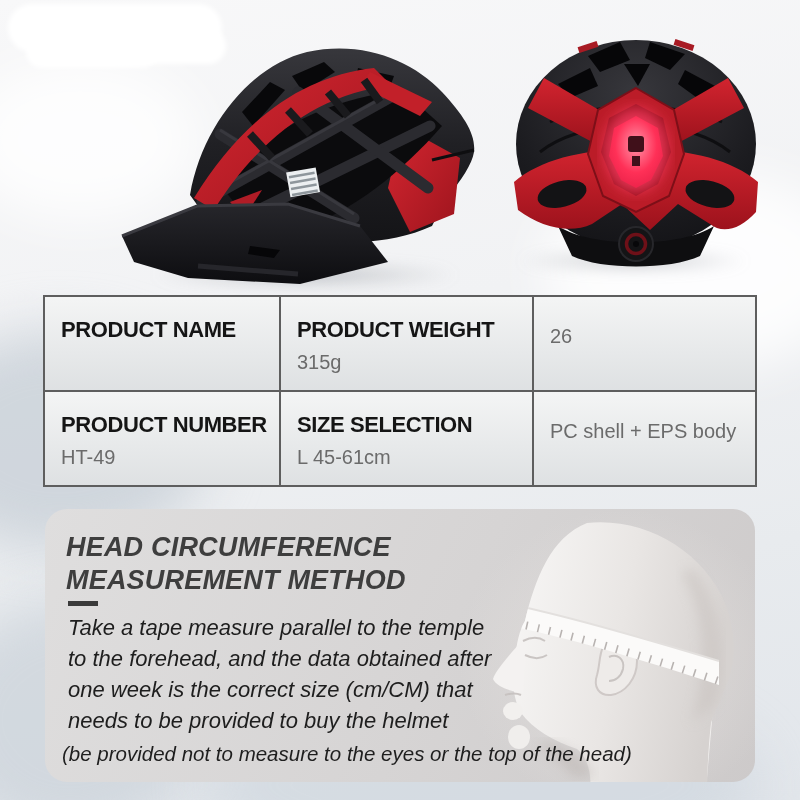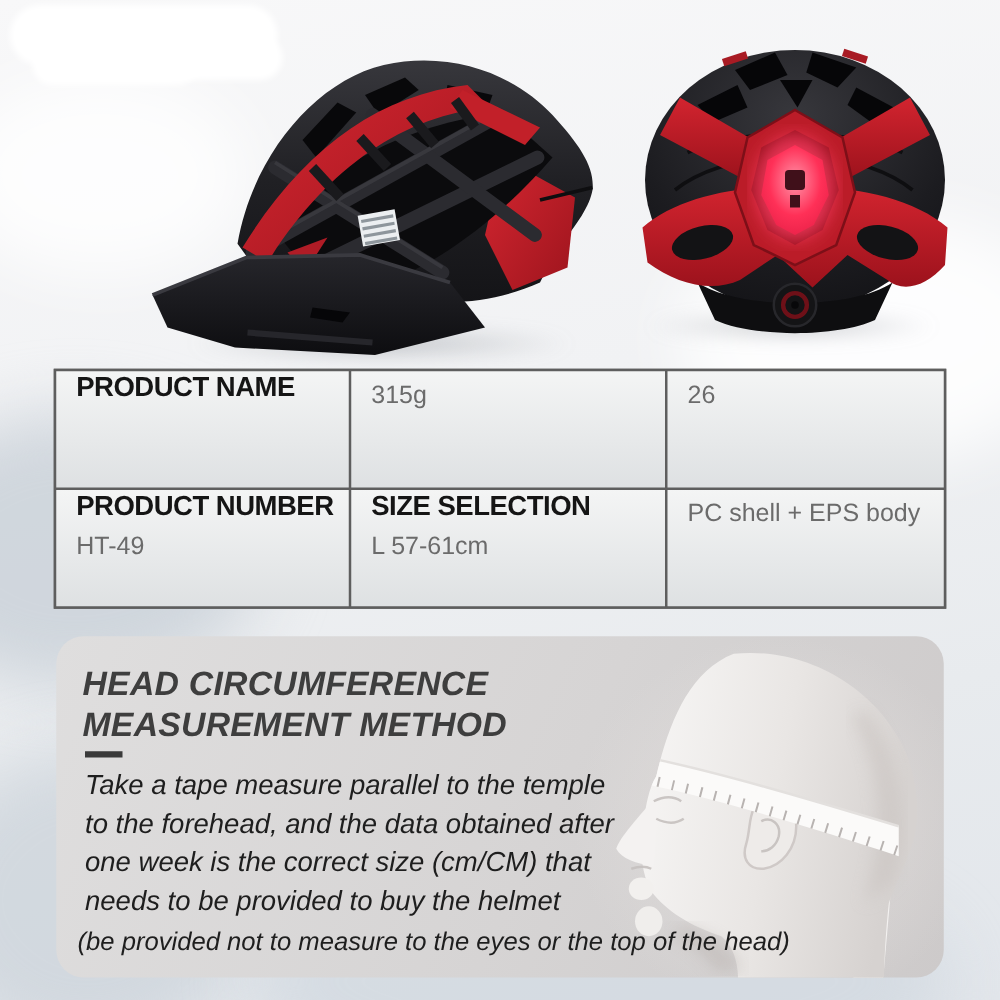--- a/index.html
+++ b/index.html
@@ -27,21 +27,21 @@
 
   .helmet-side{position:absolute;left:102px;top:30px;width:380px;height:265px}
   .helmet-back{position:absolute;left:500px;top:32px;width:270px;height:240px}
 
   .spec-table{
     position:absolute;left:43px;top:295px;width:714px;height:192px;
     display:grid;grid-template-columns:234px 251px 1fr;grid-template-rows:1fr 1fr;
     gap:2px;background:#5e5e5e;border:2px solid #5e5e5e;box-sizing:border-box;
   }
   .cell{background:linear-gradient(180deg,rgba(253,254,254,.94),rgba(240,243,245,.88));
-    padding:0 8px 0 16px;box-sizing:border-box}
+    padding:20px 8px 0 16px;box-sizing:border-box}
   .cell-label{font-size:22px;font-weight:700;color:#151515;letter-spacing:-0.4px;white-space:nowrap}
   .cell-value{font-size:20px;color:#6b6b6b;margin-top:8px;white-space:nowrap}
 
   .card{
     position:absolute;left:45px;top:509px;width:710px;height:273px;border-radius:22px;
     background:linear-gradient(115deg,#dfdede 0%,#d6d4d4 55%,#cdcaca 100%);
     overflow:hidden;
     font-style:italic;
   }
   .head-photo{position:absolute;left:408px;top:0;width:310px;height:292px;z-index:1}
@@ -196,32 +196,33 @@
   <circle cx="136" cy="212" r="17" fill="#141416" stroke="#27272b" stroke-width="2"></circle>
   <circle cx="136" cy="212" r="9.5" fill="none" stroke="#6e1018" stroke-width="3.5"></circle>
   <circle cx="136" cy="212" r="3" fill="#08080a"></circle>
 </svg>
 
 <div class="spec-table">
   <div class="cell">
     <div class="cell-label">PRODUCT NAME</div>
   </div>
   <div class="cell">
+    <div class="cell-label">PRODUCT WEIGHT</div>
     <div class="cell-value">315g</div>
   </div>
   <div class="cell">
     <div class="cell-value">26</div>
   </div>
   <div class="cell">
     <div class="cell-label">PRODUCT NUMBER</div>
     <div class="cell-value">HT-49</div>
   </div>
   <div class="cell">
     <div class="cell-label">SIZE SELECTION</div>
-    <div class="cell-value">L 57-61cm</div>
+    <div class="cell-value">L 45-61cm</div>
   </div>
   <div class="cell">
     <div class="cell-value">PC shell + EPS body</div>
   </div>
 </div>
 
 <div class="card">
 
   <svg class="head-photo" viewBox="0 0 310 292">
     <defs>

